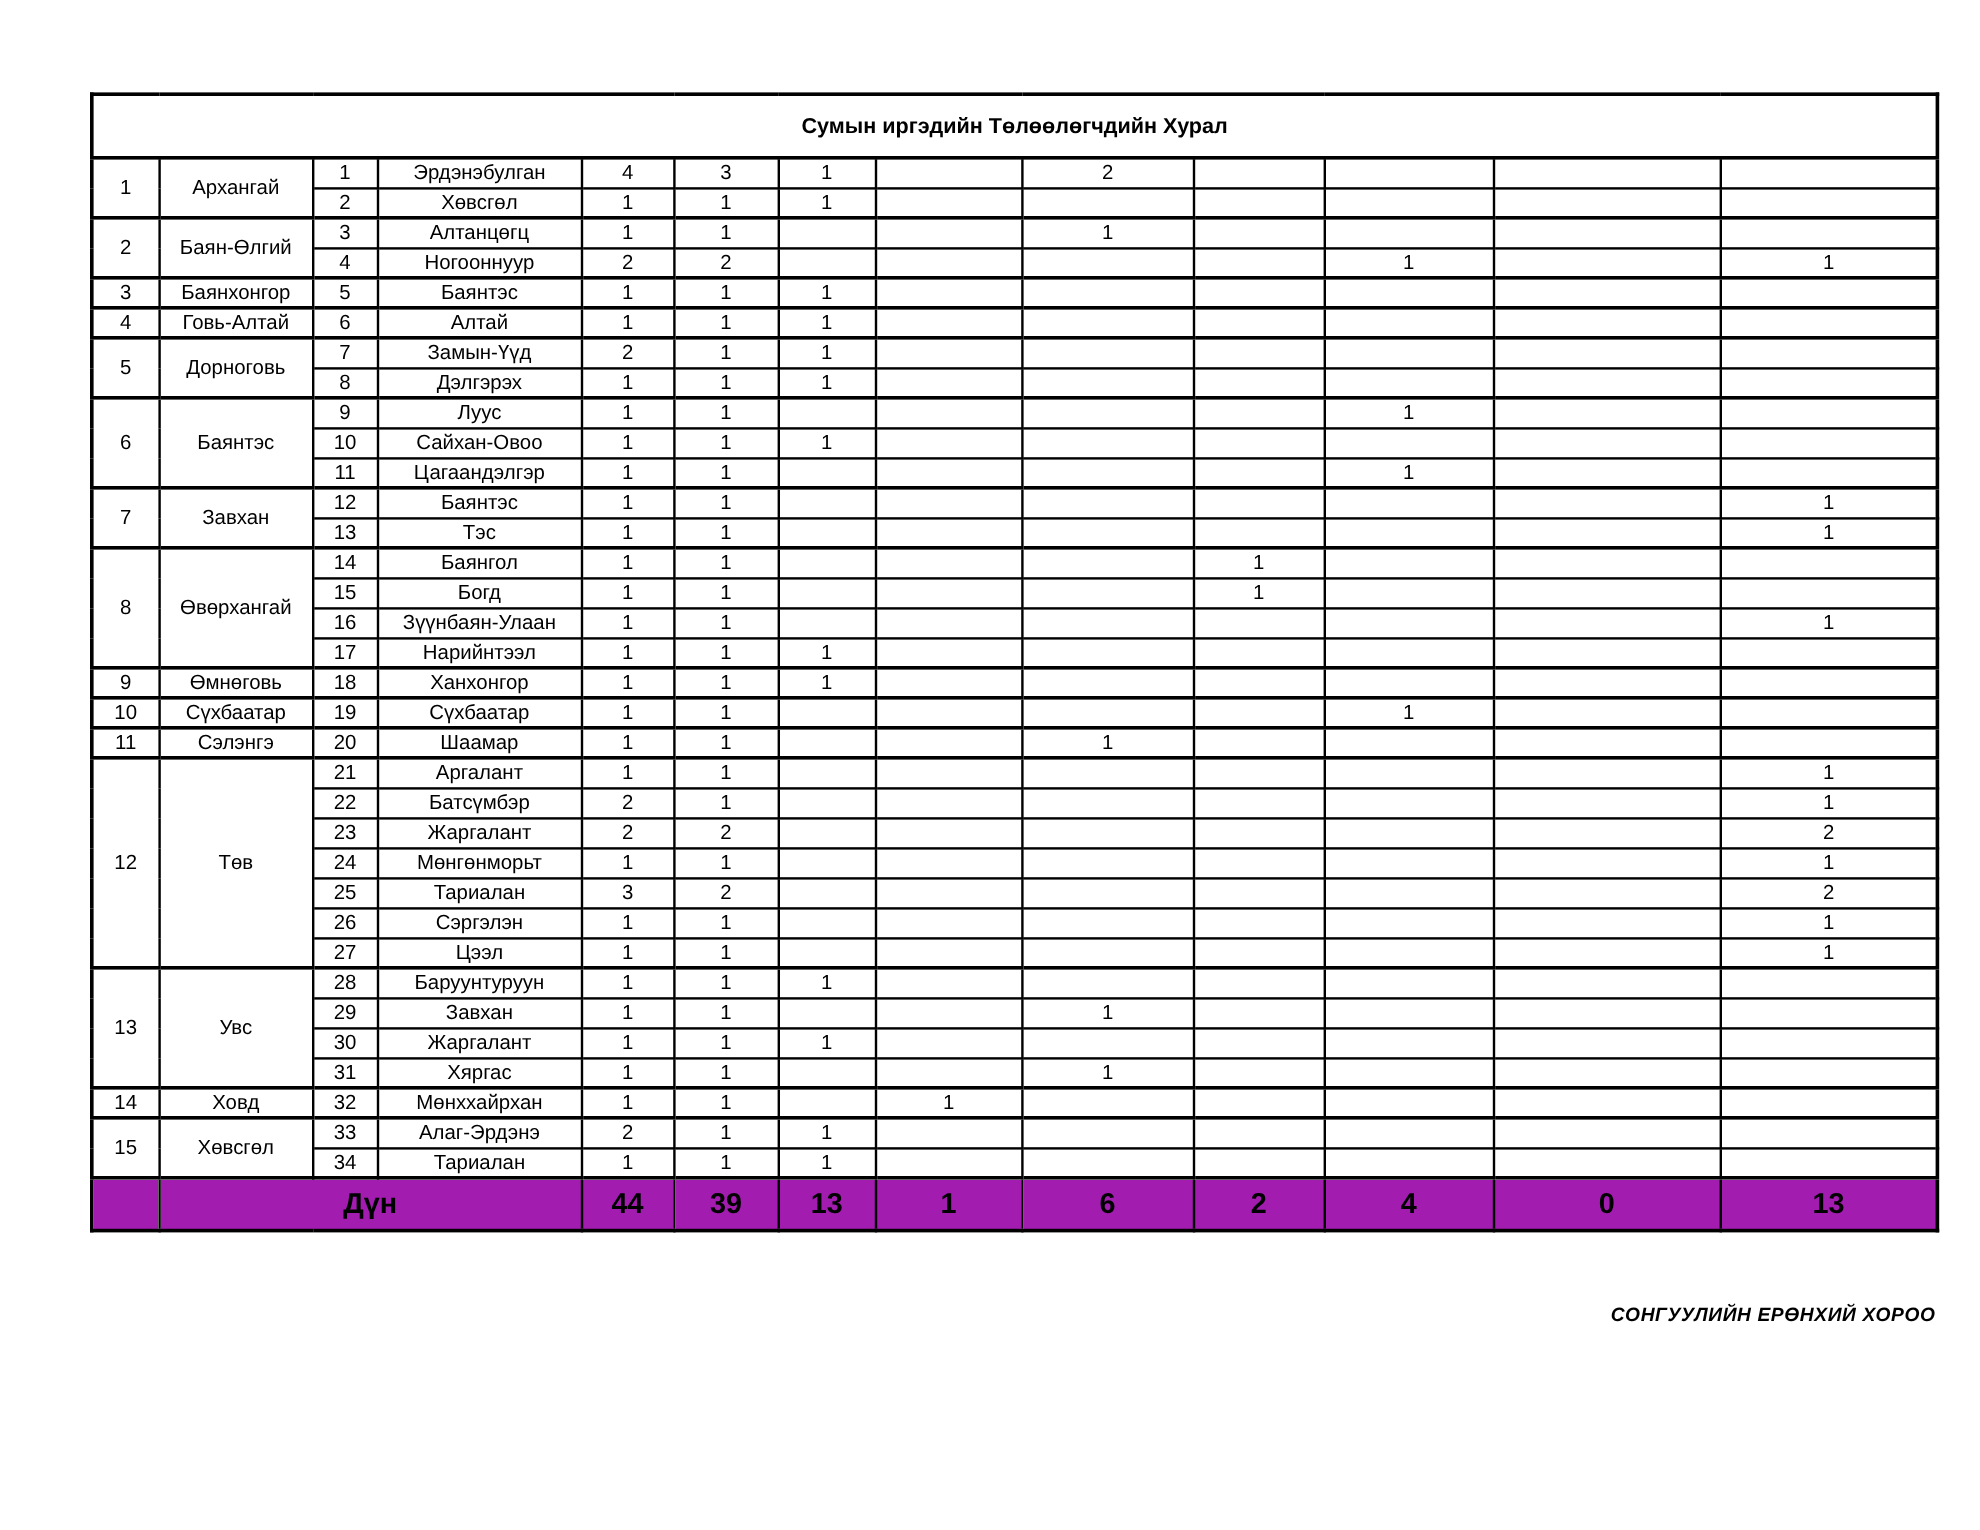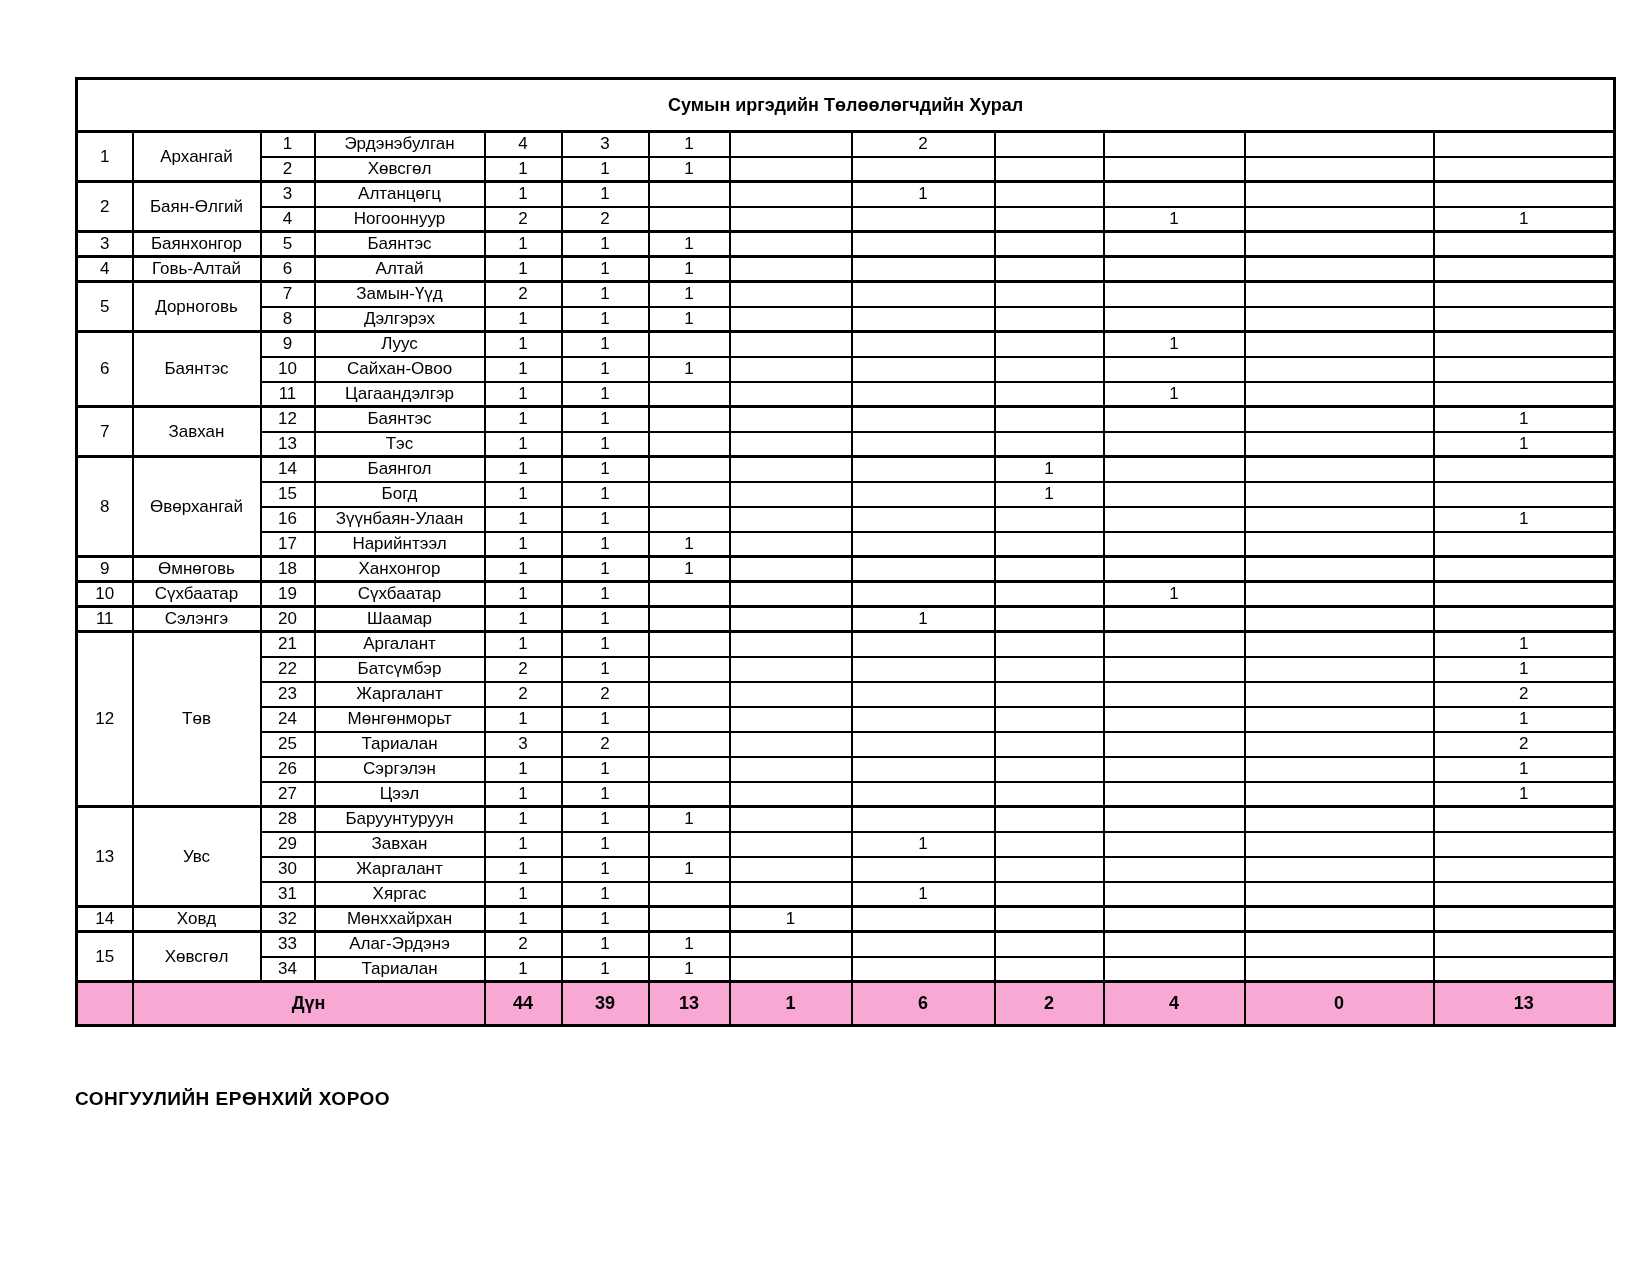--- a/index.html
+++ b/index.html
@@ -46,34 +46,35 @@
     margin-left: 44px;
   }
   tr.data-row { height: 25px; }
   tr.group-start td { border-top: 3px solid #000; }
   td.name-cell, td.sum-name-cell {
     text-align: left;
     padding-left: 6px;
   }
   tr.total-row td {
     height: 41px;
-    background: #f9a8d4;
+    background: #a21caf;
     border-top: 3px solid #000;
     font-weight: bold;
-    font-size: 18px;
+    font-size: 24px;
   }
   .bottom-title {
     position: absolute;
     left: 75px;
     top: 1088px;
     width: 1538px;
-    text-align: left;
+    text-align: right;
     font-weight: bold;
-    font-size: 19px;
+    font-size: 16px;
     letter-spacing: 0.5px;
+    font-style: italic;
   }
 </style>
 </head>
 <body>
 
 <div class="page">
 
   <div class="table-wrap">
     <table class="khural">
       <colgroup>

